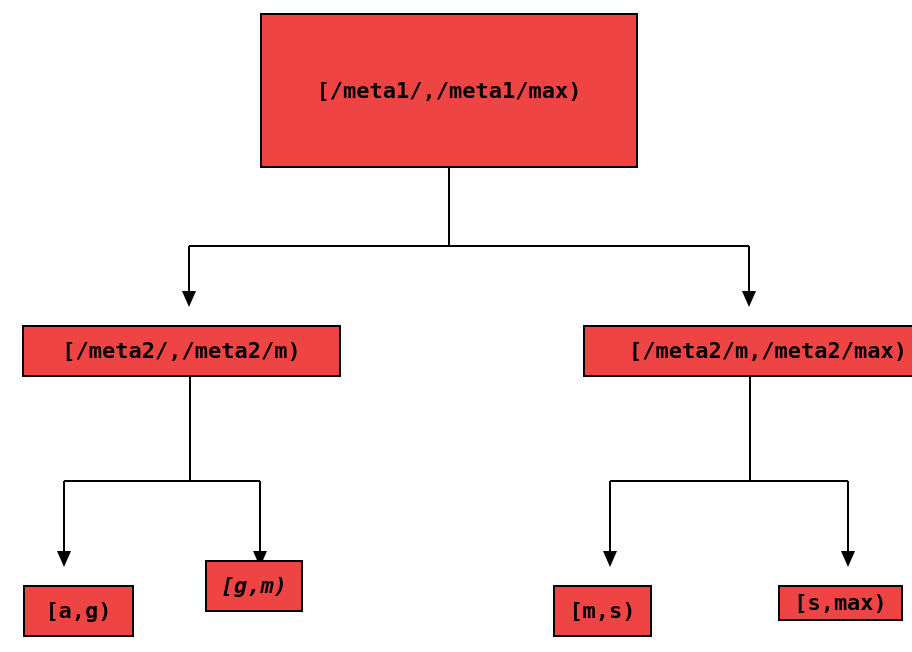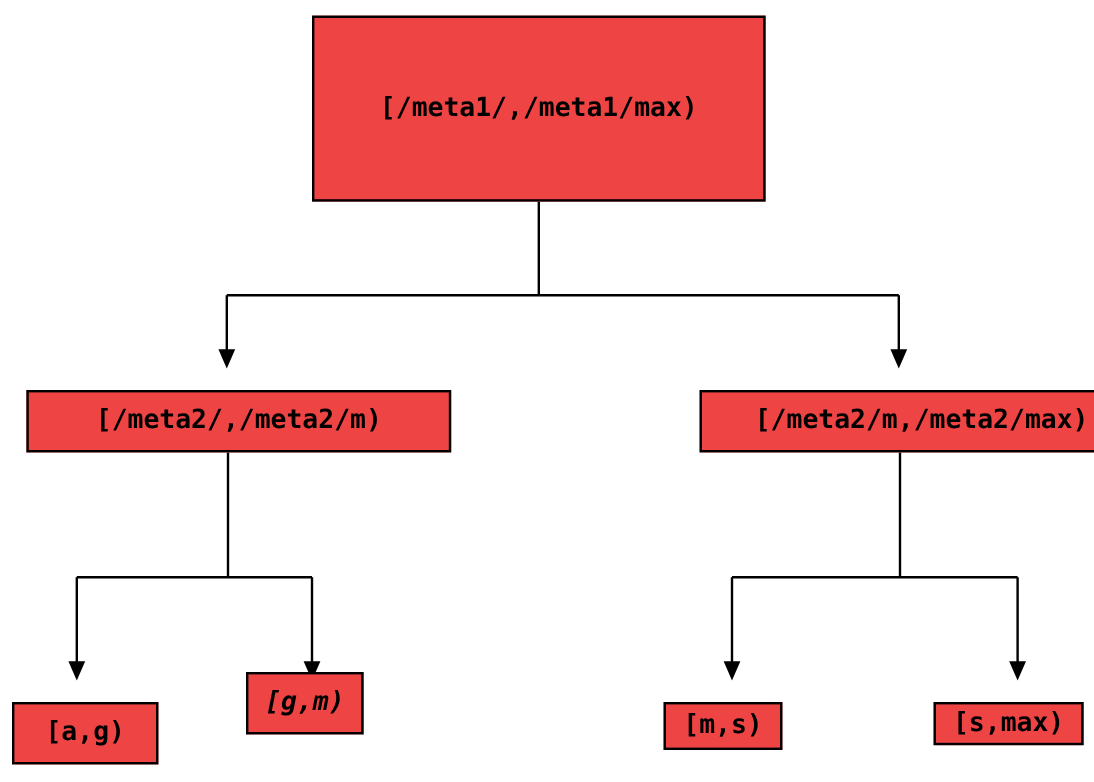--- a/index.html
+++ b/index.html
@@ -28,25 +28,25 @@
     display: flex;
     align-items: center;
     justify-content: center;
     font-family: "DejaVu Sans Mono", "Liberation Mono", monospace;
     font-size: 22px;
     font-weight: bold;
     white-space: pre;
     line-height: 1;
   }
   #node-root      { left: 260px; top: 13px;  width: 378px; height: 155px; }
-  #node-meta2-lo  { left: 22px;  top: 325px; width: 354px; height: 52px; }
+  #node-meta2-lo  { left: 22px;  top: 325px; width: 319px; height: 52px; }
   #node-meta2-hi  { left: 583px; top: 325px; width: 370px; height: 52px; }
-  #node-leaf-ag   { left: 10px;  top: 585px; width: 122px;  height: 52px; }
+  #node-leaf-ag   { left: 23px;  top: 585px; width: 111px;  height: 52px; }
   #node-leaf-gm   { left: 205px; top: 560px; width: 98px;  height: 52px; font-style: italic; }
-  #node-leaf-ms   { left: 553px; top: 585px; width: 99px;  height: 40px; }
+  #node-leaf-ms   { left: 553px; top: 585px; width: 99px;  height: 52px; }
   #node-leaf-smax { left: 778px; top: 585px; width: 125px; height: 36px; }
 </style>
 </head>
 <body>
 
 <div class="diagram">
 
   <svg class="edges" width="912" height="652" viewBox="0 0 912 652" xmlns="http://www.w3.org/2000/svg">
     <g stroke="#000000" stroke-width="2" fill="none">
 

